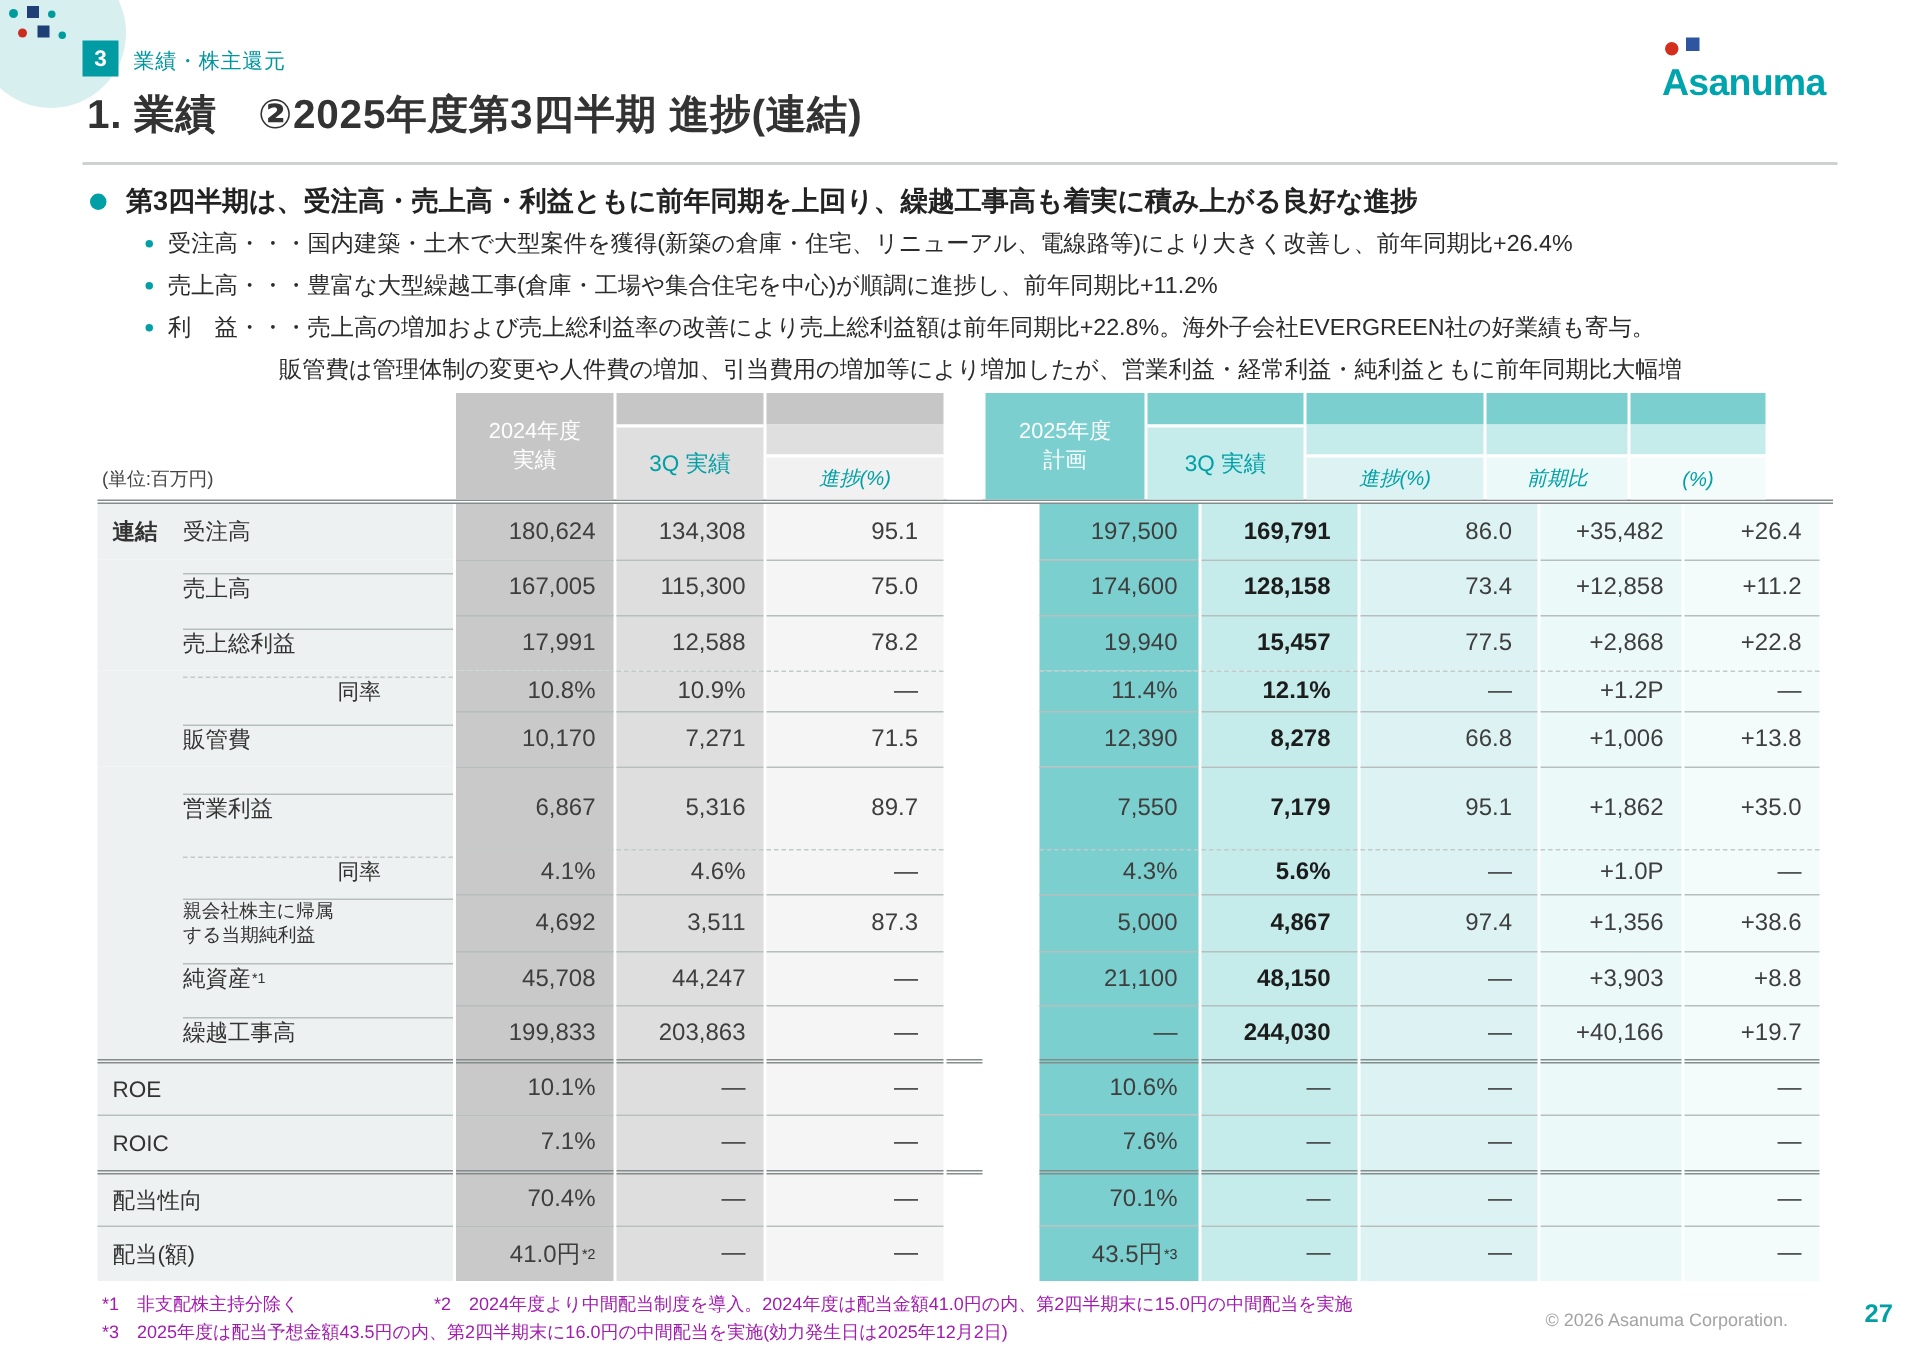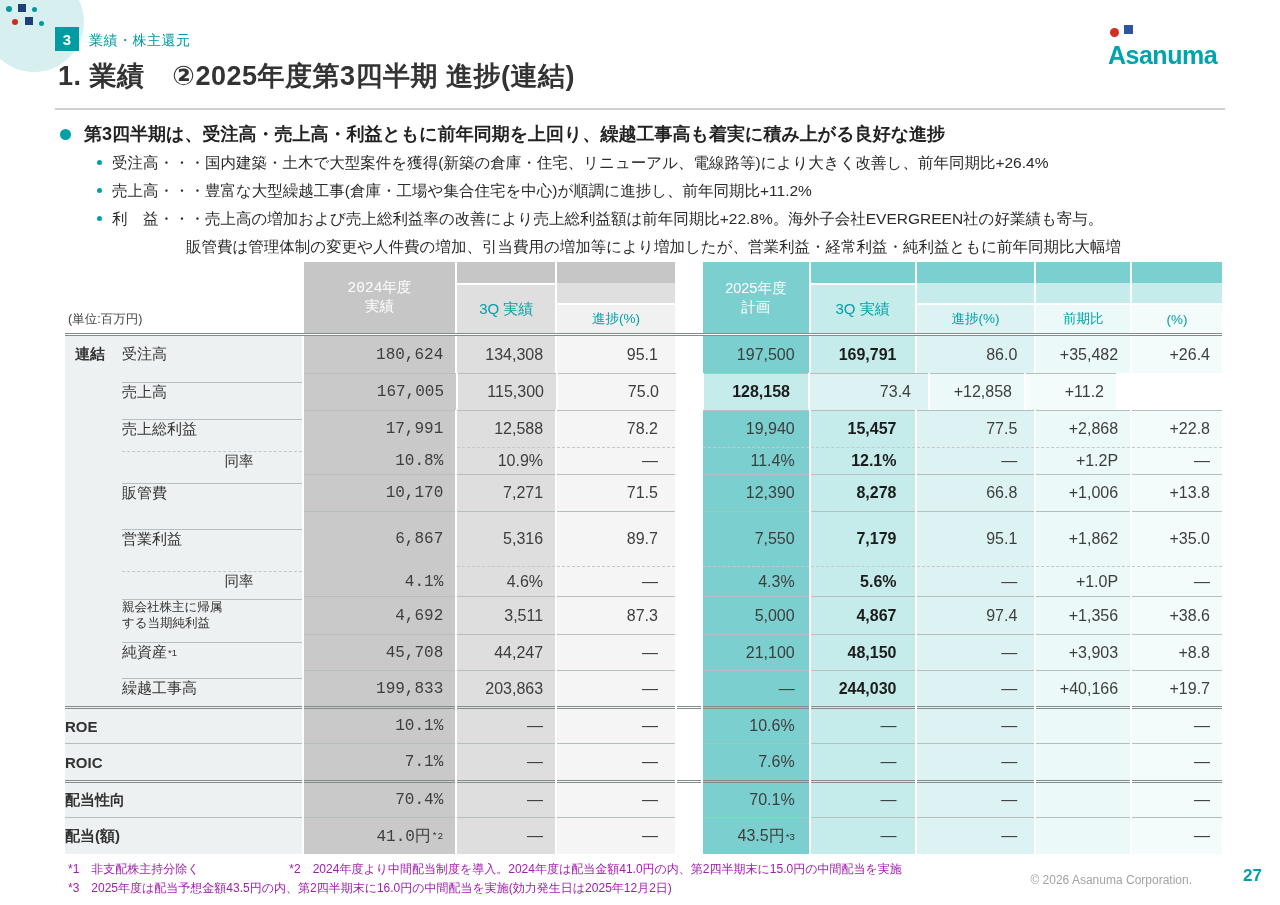--- a/index.html
+++ b/index.html
@@ -40,50 +40,50 @@
   .b-sub{display:flex;gap:10px;margin:6px 0 0 37px;font-size:15.5px;color:#2b2b2b;line-height:1.42;}
   .b-sub .sdot{flex:0 0 5px;width:5px;height:5px;border-radius:50%;background:var(--teal);margin-top:8px;}
   .b-cont{margin-left:126px;}
 
   
   .fin-table{position:absolute;left:65px;top:262px;width:1157px;}
   .thead{display:flex;gap:2px;height:74px;border-bottom:3px double var(--thick);}
   .th{display:flex;}
   .lblh{width:237px;position:relative;}
   .unit{position:absolute;left:3px;bottom:5px;font-size:12.5px;color:#444;}
-  .cw1{width:152px;font-family:Liberation Mono, monospace;}.cw2{width:98px;}.cw3{width:118px;}
+  .cw1{width:105px;}.cw2{width:98px;}.cw3{width:118px;}
   .cw4{width:106px;}.cw5{width:104px;}.cw6{width:118px;}.cw7{width:94px;}.cw8{width:90px;}
   .solid{align-items:center;justify-content:center;}
   .bg-g1{background:var(--hg1);}.bg-g2{background:var(--hg2);}.bg-g3{background:var(--hg3);}
   .bg-t1{background:var(--bc4);}.bg-t2{background:var(--bc5);}.bg-t3{background:var(--bc6);}
   .bg-t4{background:var(--bc7);}.bg-t5{background:var(--bc8);}
   .step{flex-direction:column;}
   .band{height:21px;}
   .band2{height:20px;}
   .box{flex:1;display:flex;align-items:center;justify-content:center;border-top:2px solid #fff;}
   .wht{color:#fff;font-size:14.5px;text-align:center;line-height:1.3;white-space:pre-line;}
   .thq{color:var(--teal);font-size:15px;font-weight:400;}
-  .ths{color:var(--teal);font-size:13.5px;}
+  .ths{color:var(--teal);font-size:13.5px;font-style:italic;}
 
   .tbody{position:relative;}
   .group-label{position:absolute;left:10px;top:9px;font-size:15px;font-weight:700;color:#333;}
   .trow{display:flex;gap:2px;}
   .cell{display:flex;align-items:center;}
   .lbl{width:237px;background:var(--lblbg);display:flex;}
   .in{flex:1;display:flex;align-items:center;font-size:15px;color:#333;text-align:center;}
   .rt-item .in,.rt-item2 .in,.rt-sub .in{margin-left:57px;}
   .rt-sub .in{justify-content:flex-end;padding-right:48px;font-size:14.5px;}
-  .rt-top .in{margin-left:0;font-weight:700;}
+  .rt-top .in{margin-left:0;padding-left:10px;font-weight:400;}
   .rt-item2 .in{flex-direction:column;justify-content:center;align-items:flex-start;}
   .lt2,.small{font-size:12.5px;line-height:1.25;}
   .lsup{font-size:9.5px;color:#333;margin-left:1px;}
   .vc{justify-content:flex-end;padding-right:12px;font-size:16px;color:#3e3e3e;}
   .vc.cw3,.vc.cw6{padding-right:17px;}
   .vc.cw5{padding-right:18px;}
-  .vc.cw4{padding-right:14px;}
+  .vc.cw4{padding-right:14px;margin-left:36px;}
   .bg-bc1{background:var(--bc1);}.bg-bc2{background:var(--bc2);}.bg-bc3{background:var(--bc3);}
   .bg-bc4{background:var(--bc4);}.bg-bc5{background:var(--bc5);}.bg-bc6{background:var(--bc6);}
   .bg-bc7{background:var(--bc7);}.bg-bc8{background:var(--bc8);text-align:right;}
   .v-bold{font-weight:700;color:#1c1c1c;}
   .spacer{width:24px;background:#fff;}
   .b-solid .vc,.b-solid .in{border-top:1px solid var(--line);}
   .b-dotted .vc,.b-dotted .in{border-top:1px dashed #c2caca;}
   .b-thick .vc,.b-thick .lbl,.b-thick .gapc{border-top:3px double var(--thick);}
   .b-solidfull .vc,.b-solidfull .lbl{border-top:1px solid var(--line);}
 
@@ -237,20 +237,23 @@
           <div class="cell vc cw1 bg-bc1">
             <span>167,005</span>
           </div>
           <div class="cell vc cw2 bg-bc2">
             <span>115,300</span>
           </div>
           <div class="cell vc cw3 bg-bc3">
             <span>75.0</span>
           </div>
           <div class="spacer gapc"></div>
+          <div class="cell vc cw4 bg-bc4">
+            <span>174,600</span>
+          </div>
           <div class="cell vc cw5 bg-bc5">
             <span class="v-bold">128,158</span>
           </div>
           <div class="cell vc cw6 bg-bc6">
             <span>73.4</span>
           </div>
           <div class="cell vc cw7 bg-bc7">
             <span>+12,858</span>
           </div>
           <div class="cell vc cw8 bg-bc8">

